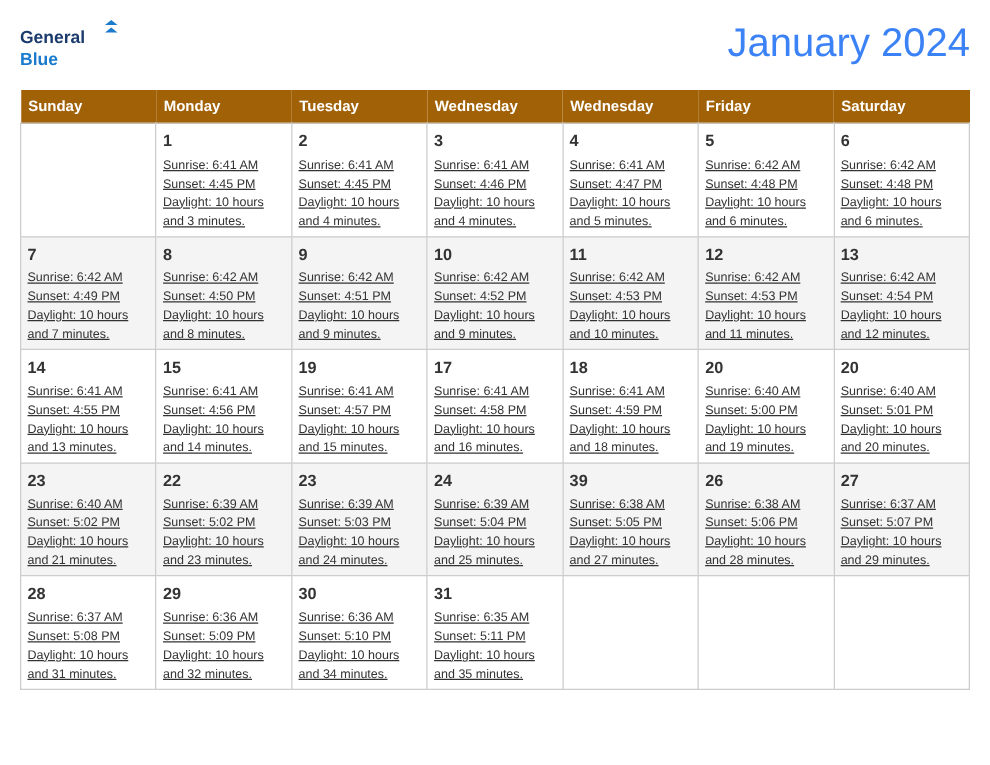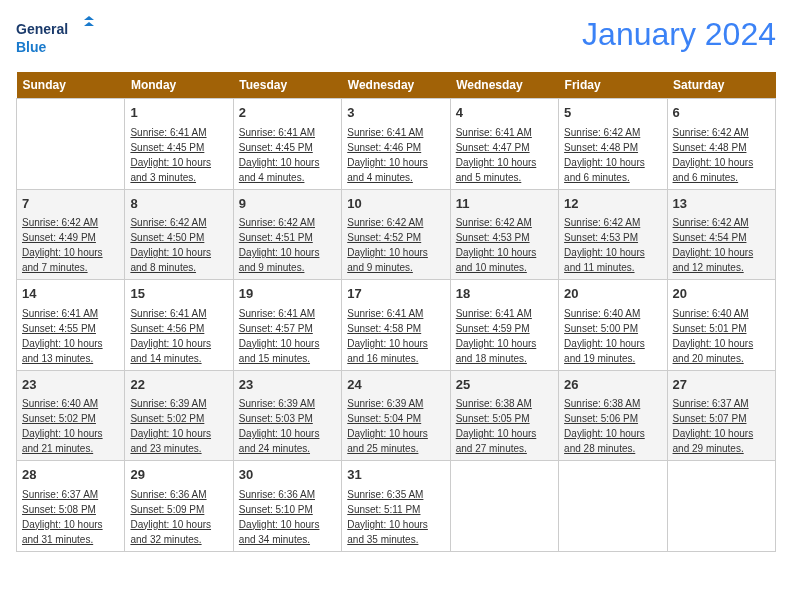--- a/index.html
+++ b/index.html
@@ -211,21 +211,21 @@
         </td>
         <td>
           <span class="day-number">23</span>
           <div class="day-info">Sunrise: 6:39 AM<br>Sunset: 5:03 PM<br>Daylight: 10 hours and 24 minutes.</div>
         </td>
         <td>
           <span class="day-number">24</span>
           <div class="day-info">Sunrise: 6:39 AM<br>Sunset: 5:04 PM<br>Daylight: 10 hours and 25 minutes.</div>
         </td>
         <td>
-          <span class="day-number">25</span>
+          <span class="day-number">39</span>
           <div class="day-info">Sunrise: 6:38 AM<br>Sunset: 5:05 PM<br>Daylight: 10 hours and 27 minutes.</div>
         </td>
         <td>
           <span class="day-number">26</span>
           <div class="day-info">Sunrise: 6:38 AM<br>Sunset: 5:06 PM<br>Daylight: 10 hours and 28 minutes.</div>
         </td>
         <td>
           <span class="day-number">27</span>
           <div class="day-info">Sunrise: 6:37 AM<br>Sunset: 5:07 PM<br>Daylight: 10 hours and 29 minutes.</div>
         </td>

